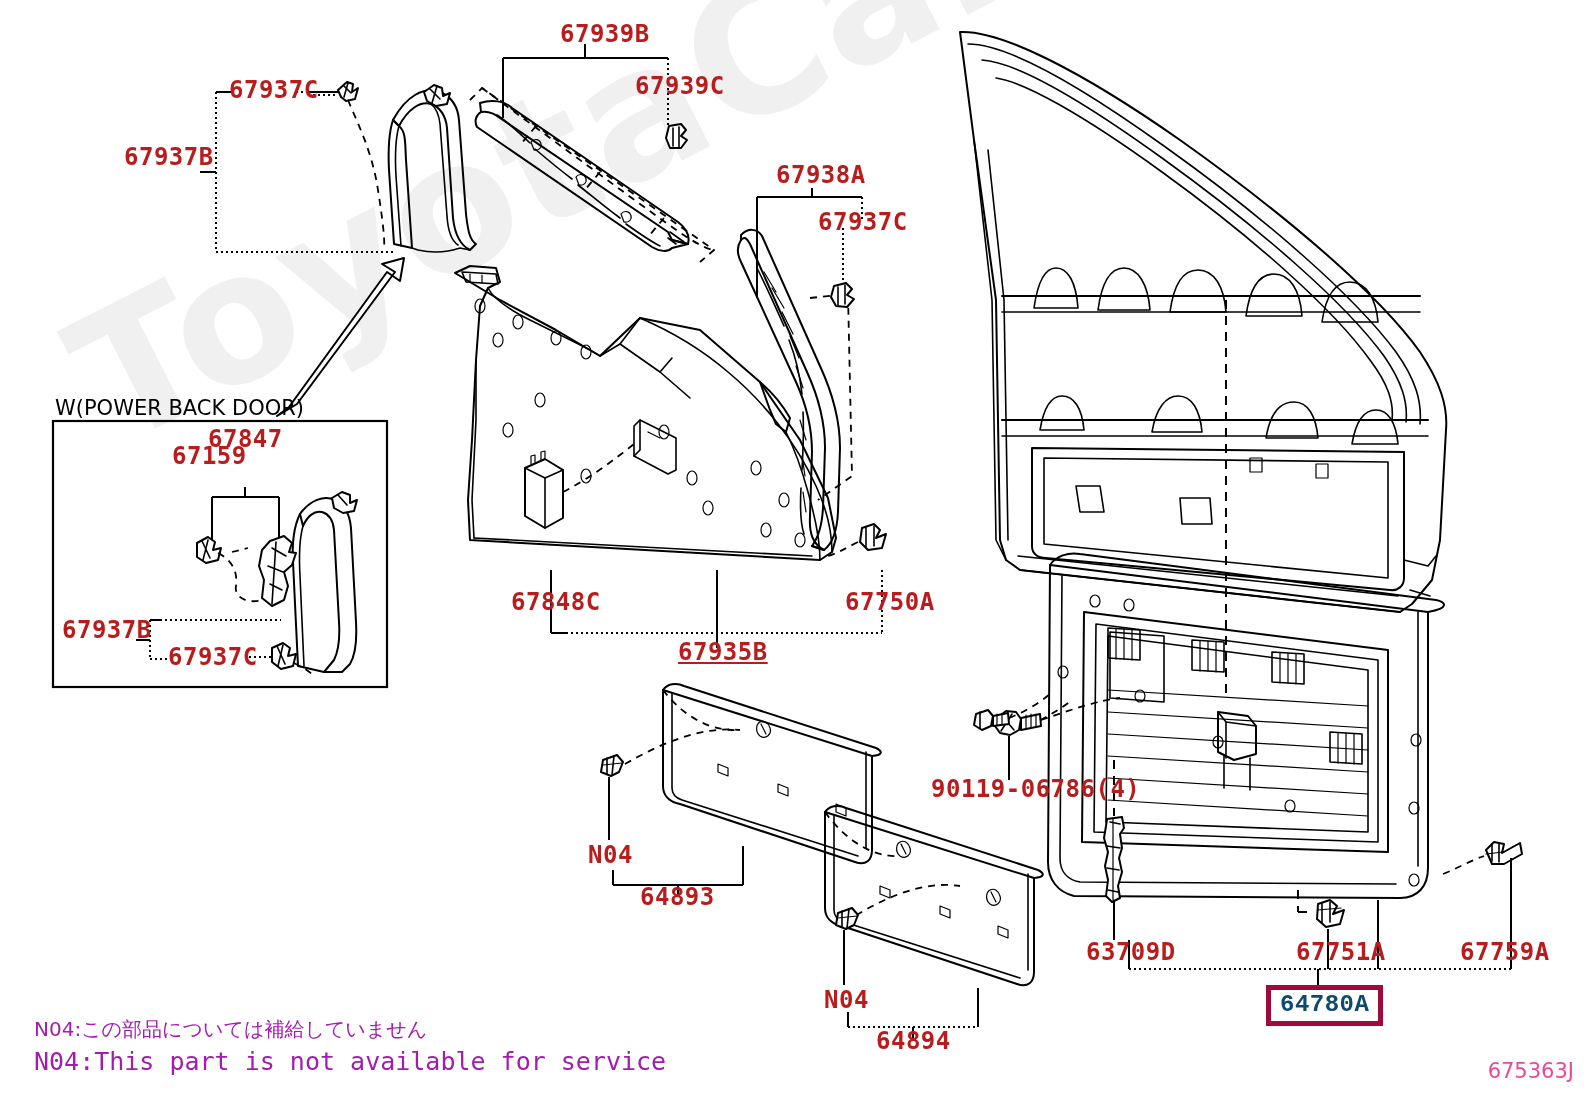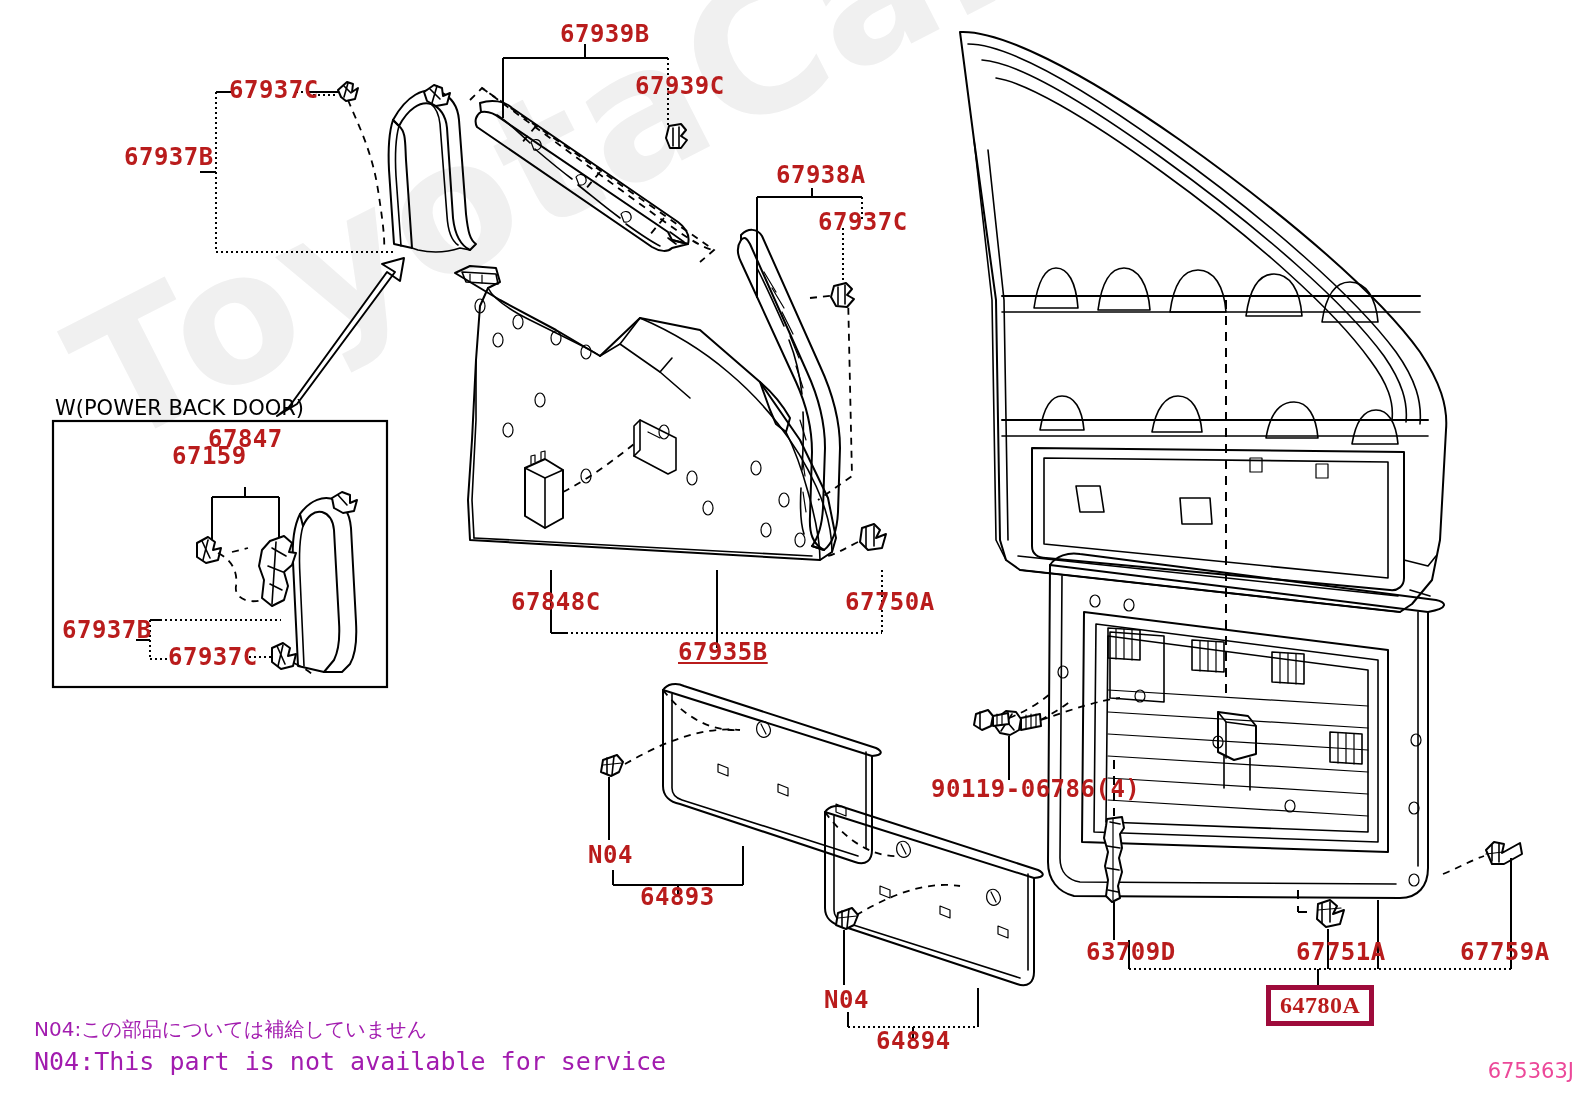--- a/index.html
+++ b/index.html
@@ -76,24 +76,24 @@
   
   .hl-box {
     position: absolute;
     z-index: 4;
     border: 5px solid #9e0b3b;
     background: #ffffff;
     padding: 3px 9px 4px 9px;
     line-height: 1;
   }
   .hl-box .hl-text {
-    font-family: Liberation Serif, serif;
+    font-family: Liberation Mono, monospace;
     font-size: 24px;
     font-weight: 700;
-    color: #b91c1c;
+    color: #0c4a6e;
     letter-spacing: 0.5px;
     white-space: nowrap;
   }
   
   .footnote {
     position: absolute;
     font-family: "DejaVu Sans", "Liberation Sans", sans-serif;
     font-size: 20px;
     color: #a21caf;
     white-space: nowrap;

